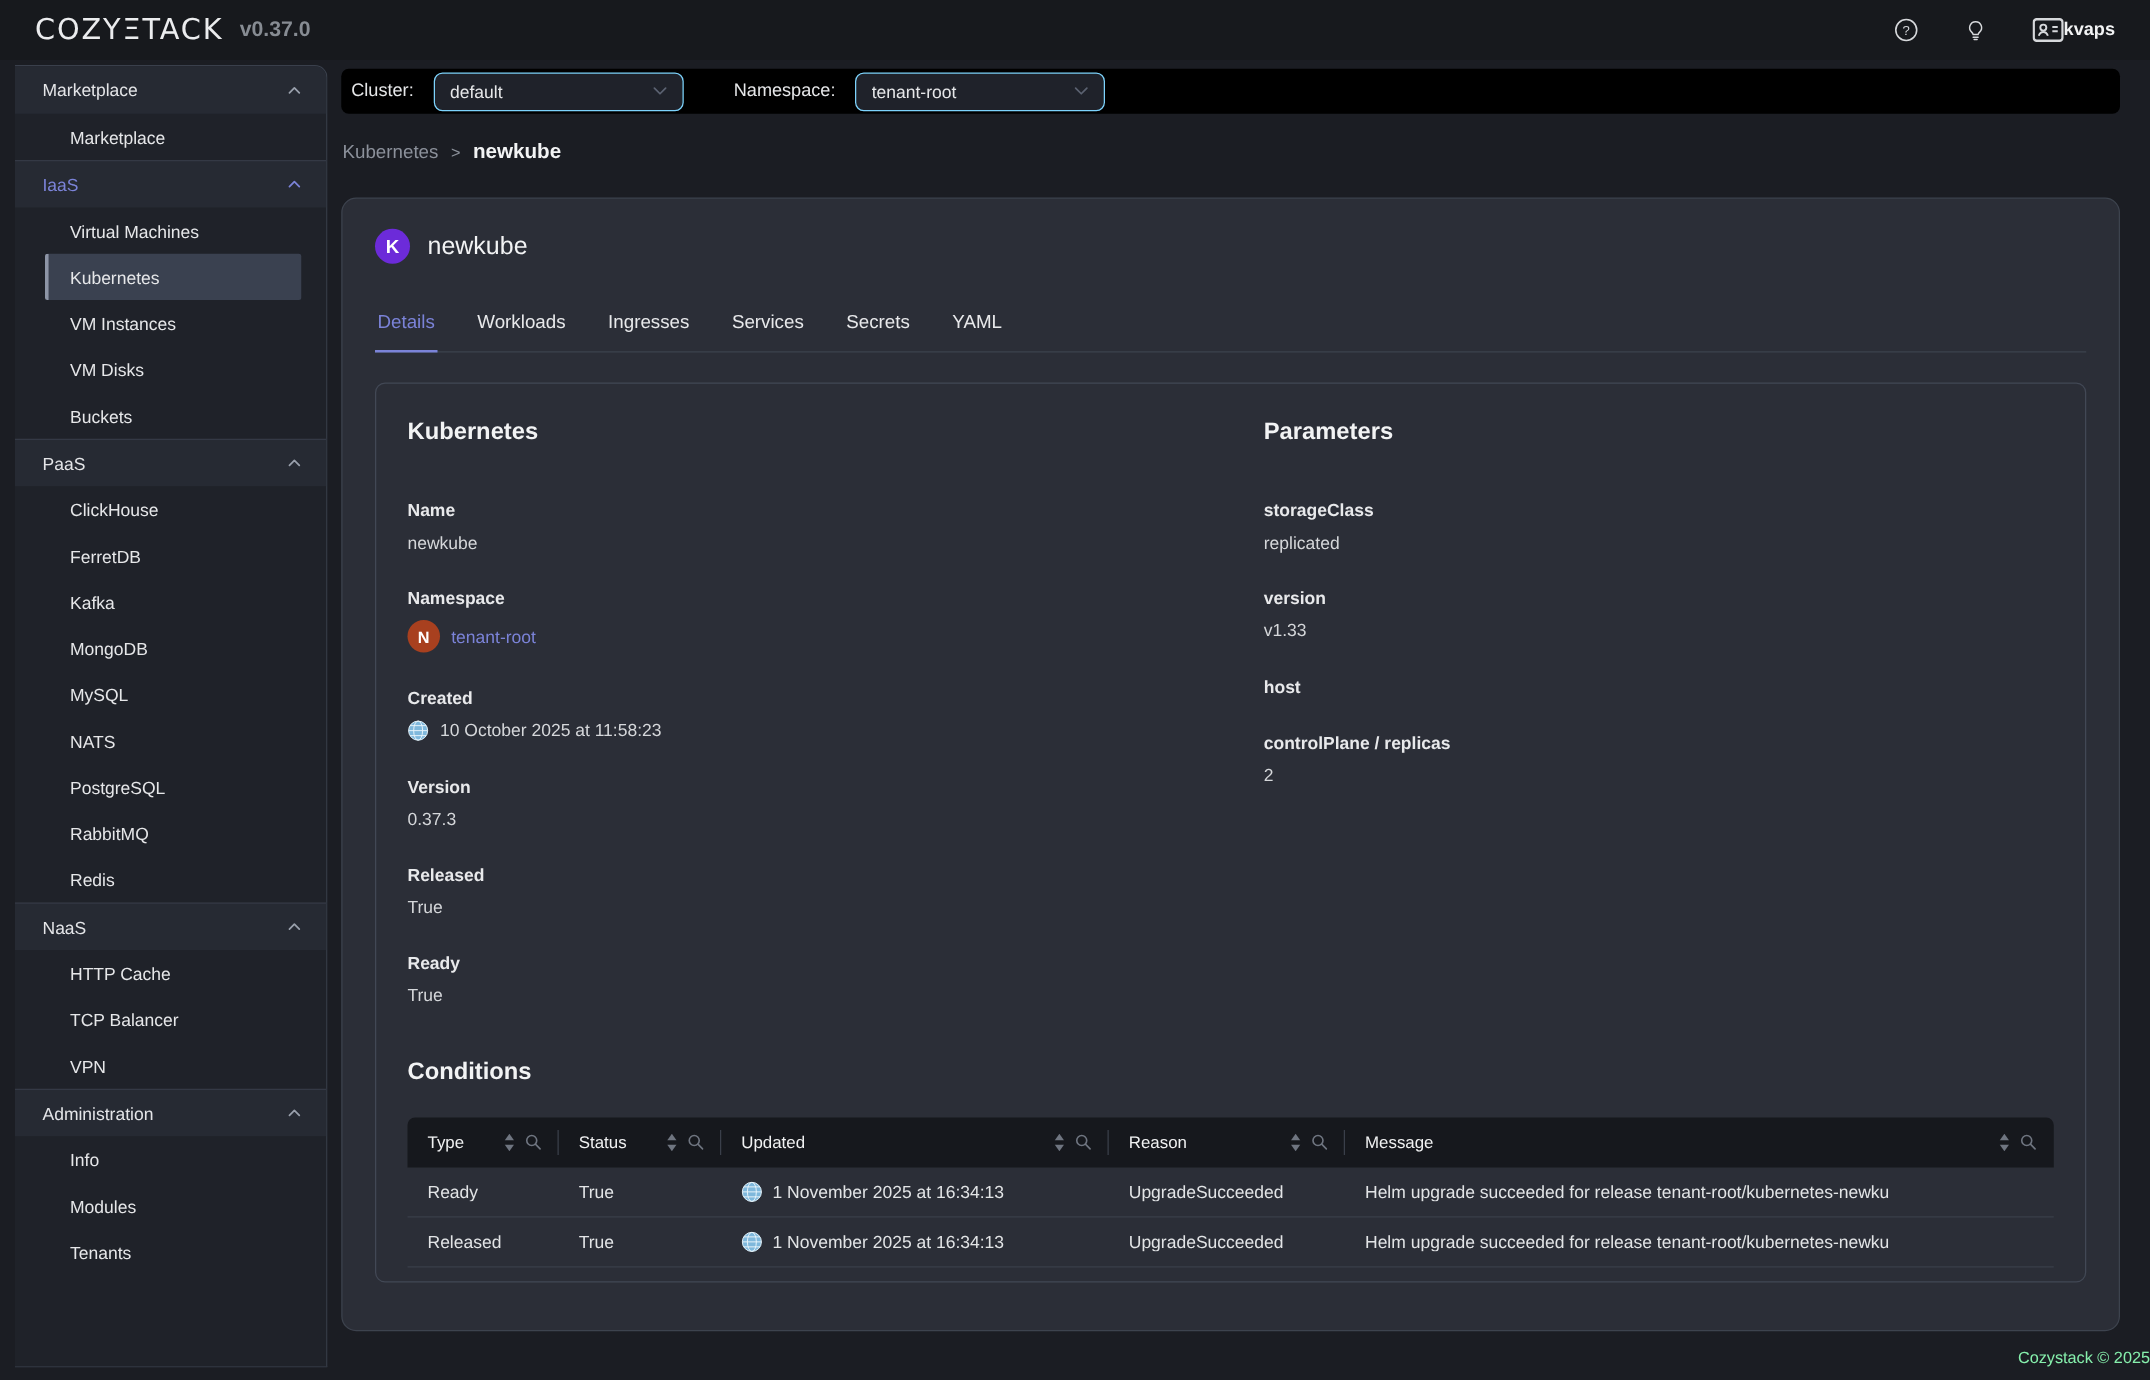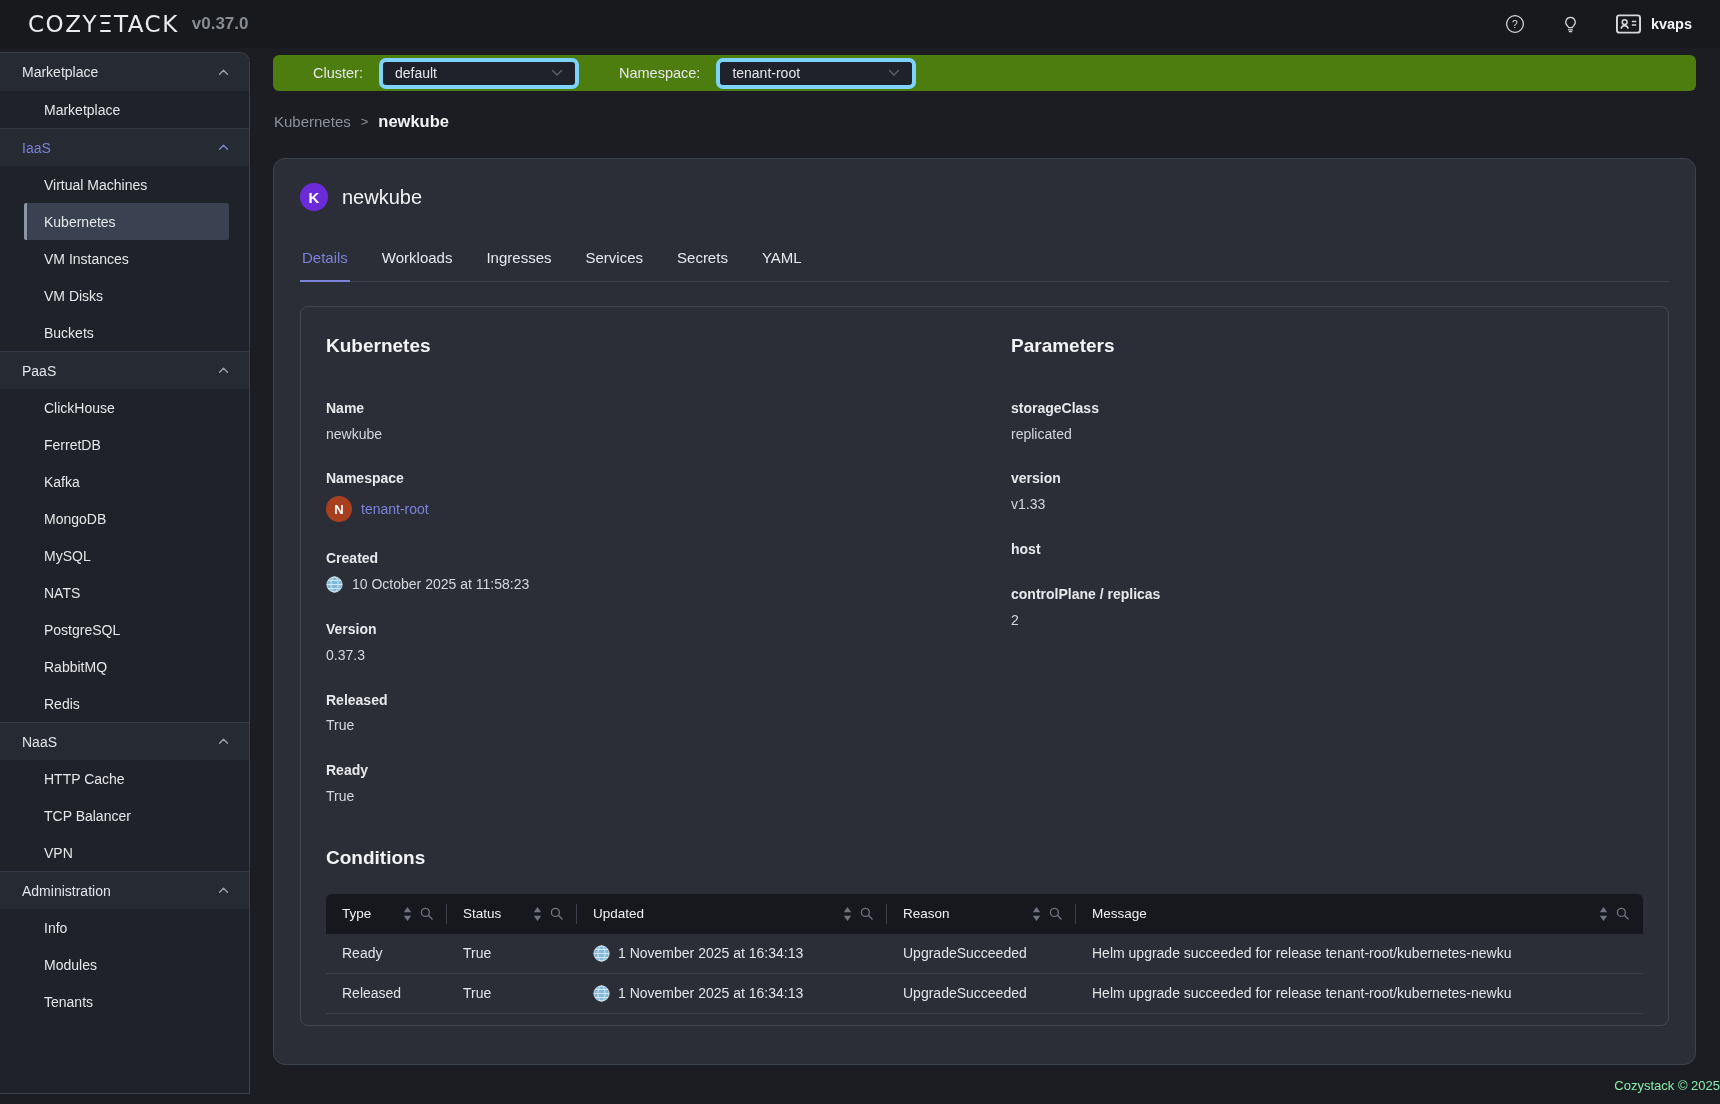--- a/index.html
+++ b/index.html
@@ -8,40 +8,40 @@
   .app { position:relative; width:1720px; height:1104px; background:#1b1d23; overflow:hidden; }
 
   
   .topbar { position:absolute; left:0; top:0; width:1720px; height:48px; background:#17191d;
             display:flex; align-items:center; padding:0 28px; z-index:3; }
   .logo { font-family:"DejaVu Sans", sans-serif; font-size:23px; font-weight:400; letter-spacing:1.5px;
           color:#ebecee; }
   .version { margin-left:13px; font-size:17px; font-weight:bold; color:#878c93; }
   .topbar-right { margin-left:auto; display:flex; align-items:center; gap:36px; }
   .icon-btn { display:flex; align-items:center; cursor:pointer; }
-  .user-btn { display:flex; align-items:center; gap:10px; cursor:pointer; }
+  .user-btn { display:flex; align-items:center; cursor:pointer; }
   .username { color:#f2f3f4; font-size:14.5px; font-weight:600; }
 
   
-  .sidebar { position:absolute; left:0; top:52px; width:250px; height:1042px; background:#1f2229;
+  .sidebar { position:absolute; left:12px; top:52px; width:250px; height:1042px; background:#1f2229;
              border:1px solid #3a404c; border-left:none; border-radius:0 10px 0 0; overflow:hidden; z-index:2; }
   .side-section { height:38px; display:flex; align-items:center; padding:0 20px 0 22px;
                   background:#262a33; border-top:1px solid #343945; color:#e4e5e8; font-size:14px; cursor:pointer; }
   .side-section:first-child { border-top:none; }
   .side-section .chev { margin-left:auto; color:#99a0ac; }
   .side-section.active .side-section-label, .side-section.active .chev { color:#7b83d8; }
   .side-item { height:37px; display:flex; align-items:center; margin:0 20px 0 24px; padding-left:20px;
                color:#e6e7e9; font-size:14px; border-radius:2px; cursor:pointer; }
   .side-item.selected { background:#3a4150; border-left:3px solid #8d95a6; padding-left:17px; }
 
   
-  .context-bar { position:absolute; left:273px; top:55px; width:1423px; height:36px; background:#4d7c0f;
-                 border-radius:6px; display:flex; align-items:center; padding:0 40px; z-index:1; }
+  .context-bar { position:absolute; left:273px; top:55px; width:1423px; height:36px; background:#000000;
+                 border-radius:6px; display:flex; align-items:center; padding:0 8px; z-index:1; }
   .ctx-label { color:#e6e7e9; font-size:14.5px; }
-  .select { width:200px; height:31px; margin-left:16px; background:#1f222a; border:4px solid #7dd3fc;
+  .select { width:200px; height:31px; margin-left:16px; background:#1f222a; border:1px solid #7dd3fc;
             border-radius:7px; display:flex; align-items:center; justify-content:space-between;
             padding:0 12px; color:#e6e7e9; font-size:14px; cursor:pointer; }
   .select .chev-down { color:#5b6271; }
   .ctx-label.ns { margin-left:40px; }
 
   .breadcrumb { position:absolute; left:274px; top:112px; display:flex; align-items:center; gap:10px; }
   .crumb-parent { color:#8c919b; font-size:15px; cursor:pointer; }
   .crumb-sep { color:#8c919b; font-size:13px; }
   .crumb-current { color:#f2f3f4; font-size:16.5px; font-weight:600; }
 

